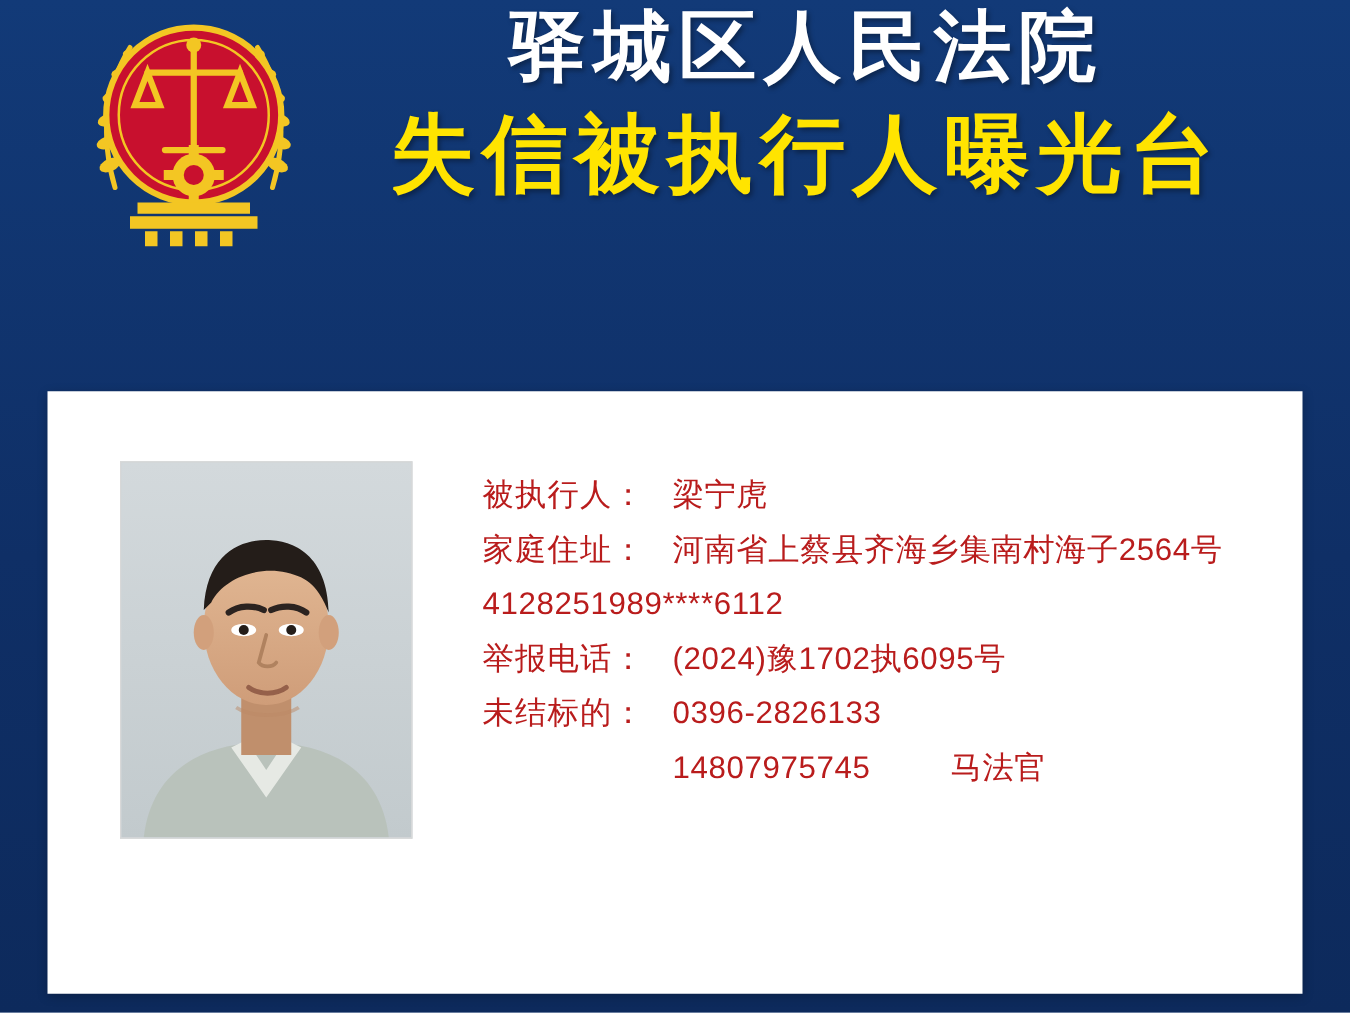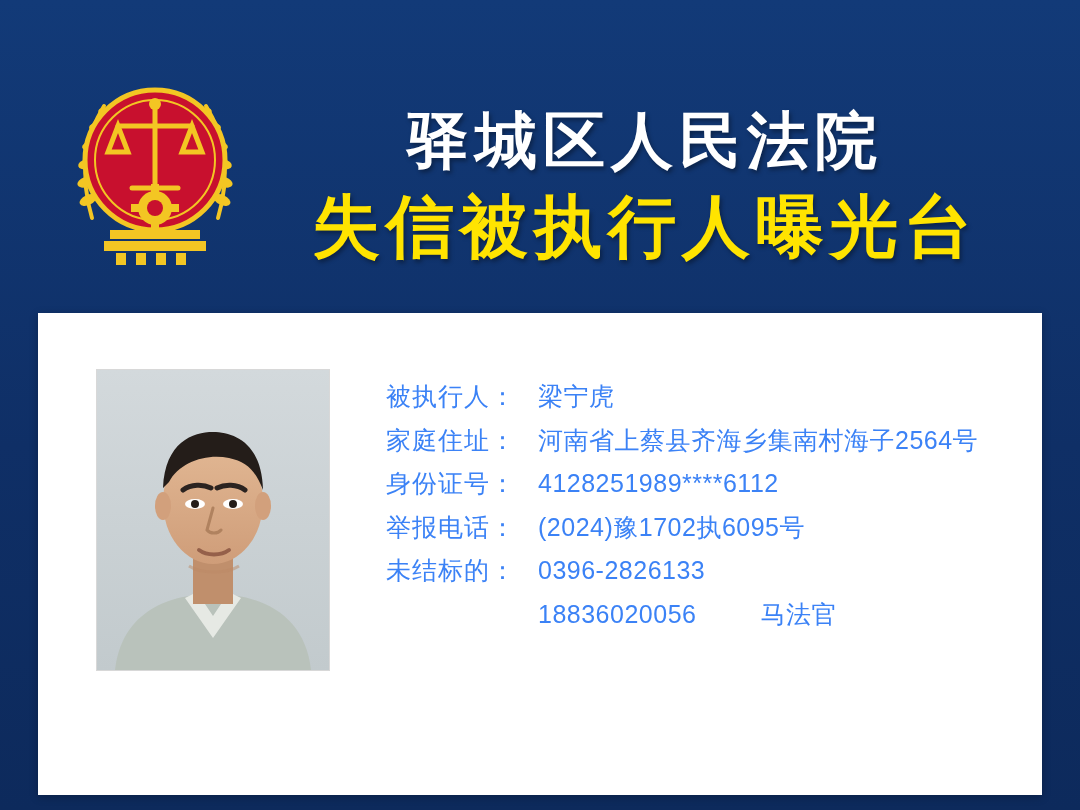--- a/index.html
+++ b/index.html
@@ -22,21 +22,21 @@
   }
 
   
   .header {
     position: absolute;
     left: 0;
     top: 0;
     width: 1080px;
     height: 268px;
     display: flex;
-    align-items: flex-end;
+    align-items: flex-start;
   }
   .emblem {
     width: 190px;
     height: 200px;
     margin-left: 60px;
     position: relative;
     flex: 0 0 auto;
   }
   .emblem svg { display: block; }
 
@@ -90,21 +90,21 @@
     border: 1px solid #d8d8d8;
     background: #cfd6d9;
     position: relative;
     overflow: hidden;
   }
   .photo svg { display:block; }
 
   .info {
     margin-left: 56px;
     padding-top: 6px;
-    color: #3b82f6;
+    color: #b91c1c;
   }
   .info-row {
     display: flex;
     align-items: baseline;
     font-size: 25px;
     line-height: 1.74;
     white-space: nowrap;
   }
   .info-label {
     width: 152px;
@@ -236,33 +236,32 @@
       <div class="info">
         <div class="info-row">
           <span class="info-label">被执行人：</span>
           <span class="info-value">梁宁虎</span>
         </div>
         <div class="info-row">
           <span class="info-label">家庭住址：</span>
           <span class="info-value">河南省上蔡县齐海乡集南村海子2564号</span>
         </div>
         <div class="info-row">
-          <span class="info-label">身份证号：</span>
           <span class="info-value">4128251989****6112</span>
         </div>
         <div class="info-row">
           <span class="info-label">举报电话：</span>
           <span class="info-value">(2024)豫1702执6095号</span>
         </div>
         <div class="info-row">
           <span class="info-label">未结标的：</span>
           <span class="info-value">0396-2826133</span>
         </div>
         <div class="info-row continuation">
           <span class="info-label">举报电话：</span>
-          <span class="info-value">18836020056</span>
+          <span class="info-value">14807975745</span>
           <span class="info-value tel-name">马法官</span>
         </div>
       </div>
 
     </div>
   </div>
 </div>
 
 </body></html>

